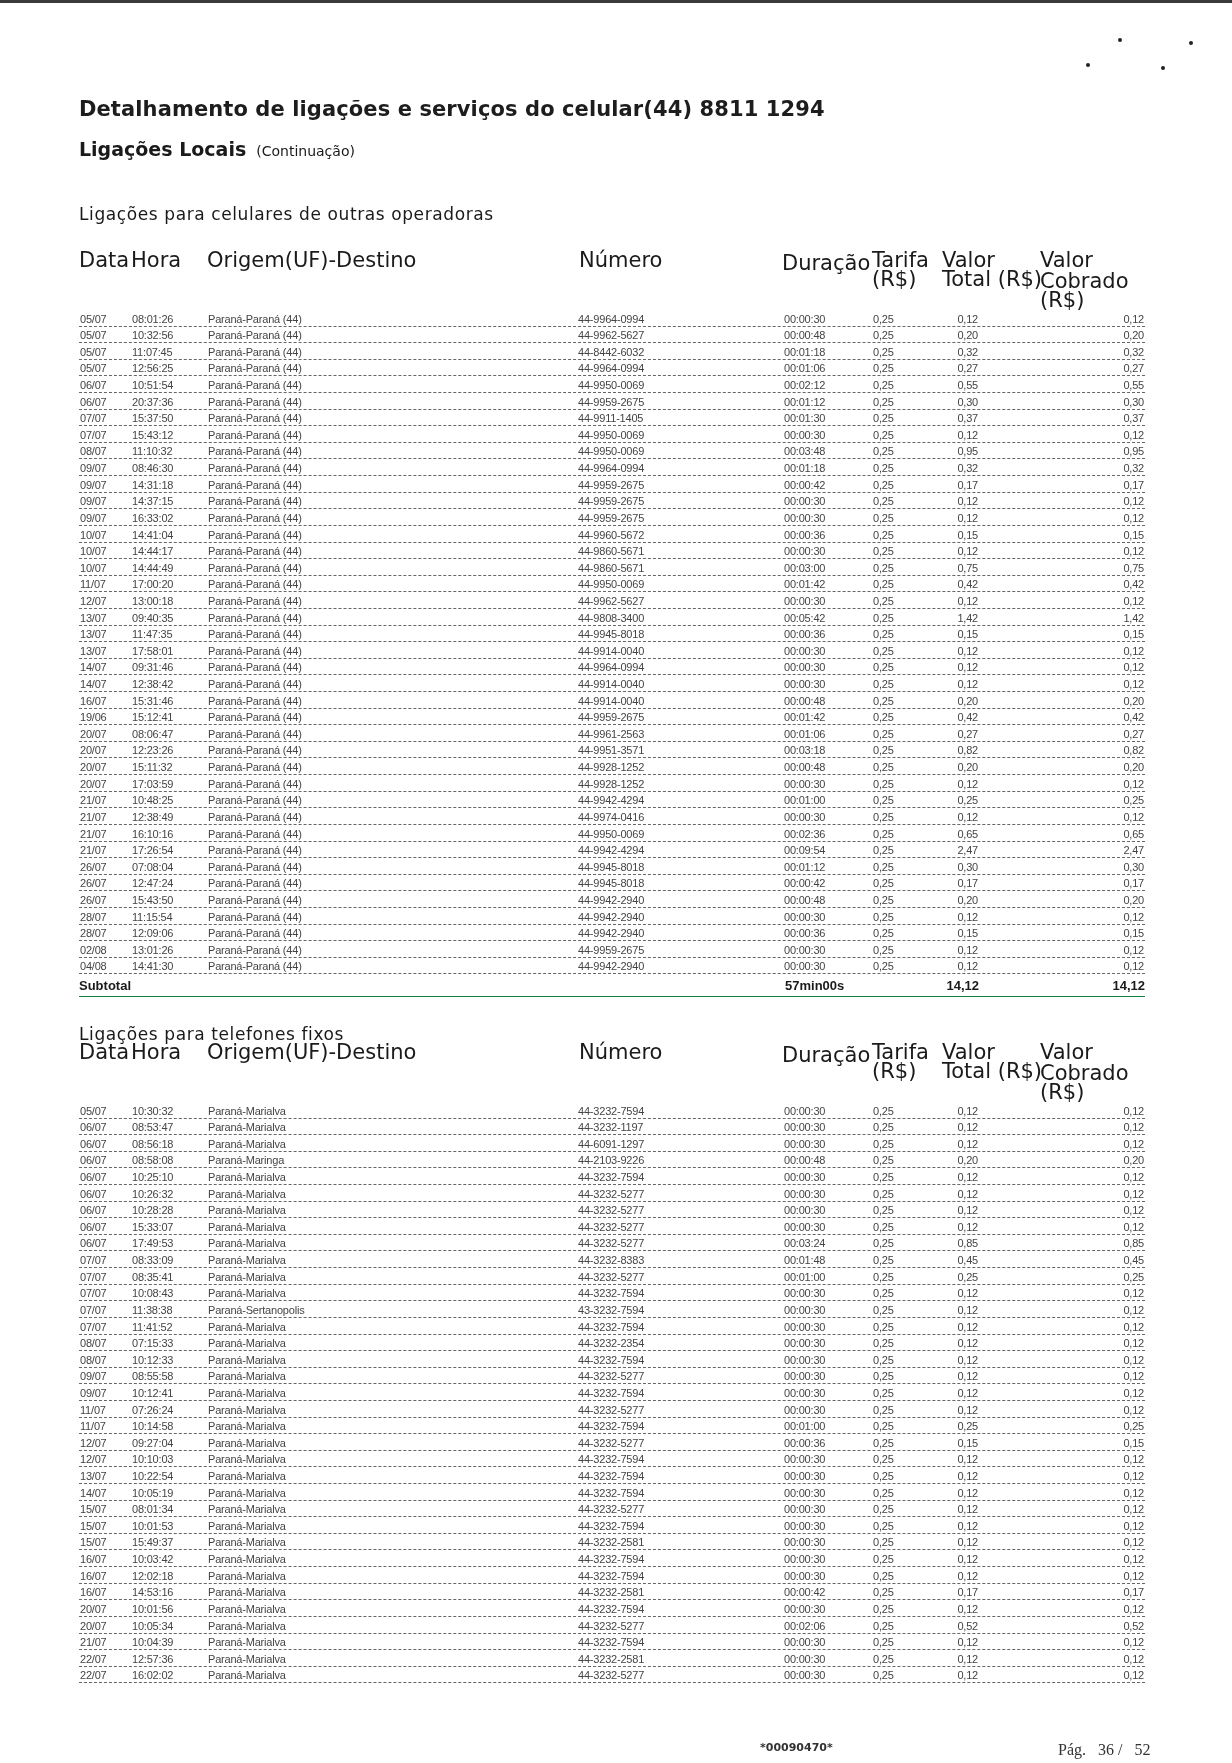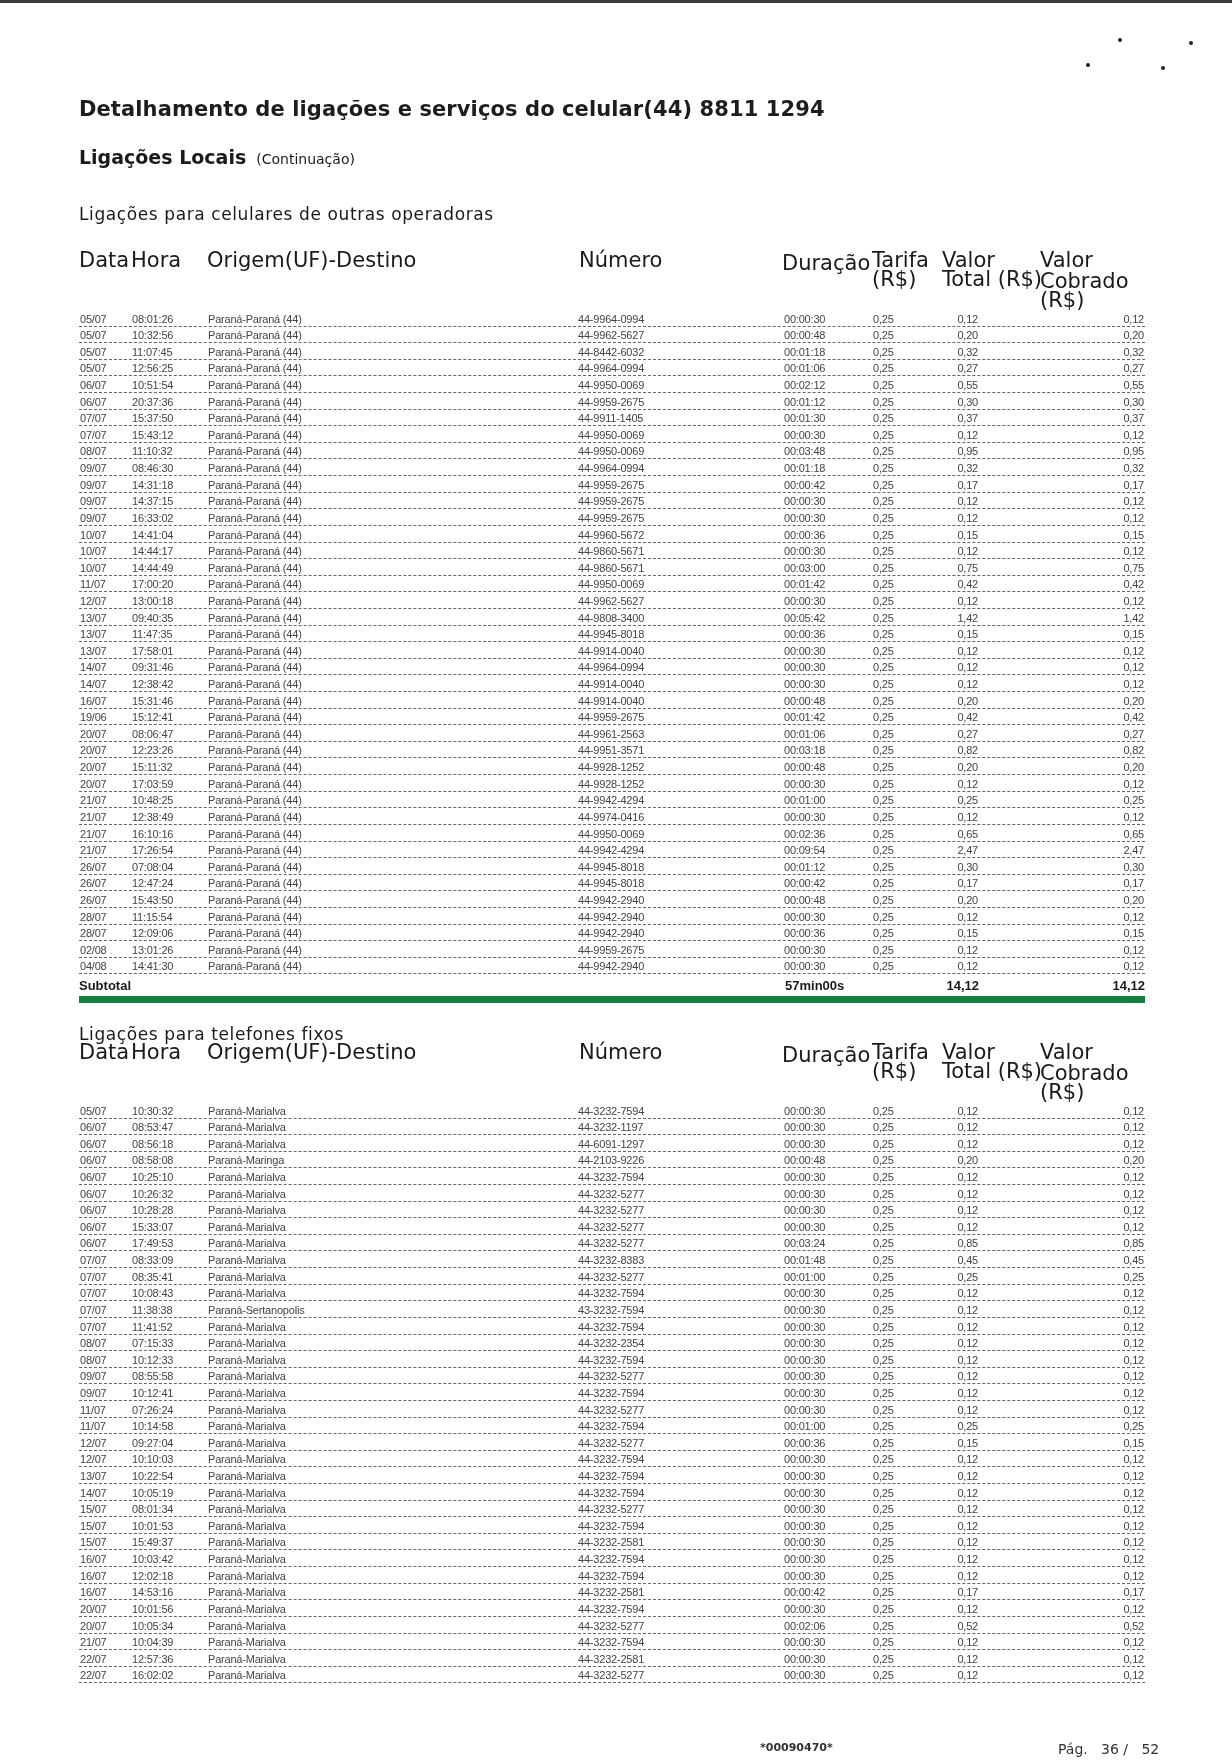--- a/index.html
+++ b/index.html
@@ -1,35 +1,35 @@
 <!DOCTYPE html>
 <html><head>
 <meta charset="utf-8">
 <style>
   html, body { margin: 0; padding: 0; background: #ffffff; }
   body { width: 1232px; height: 1763px; position: relative; overflow: hidden; font-family: "DejaVu Sans", sans-serif; color: #1a1a1a; }
   .topbar { position: absolute; left: 0; top: 0; width: 1232px; height: 3px; background: #3a3a3a; }
   .speck { position: absolute; width: 4px; height: 4px; border-radius: 50%; background: #222; }
   .title { position: absolute; left: 79px; top: 97px; font-size: 21px; font-weight: bold; color: #1d1d1d; letter-spacing: 0.1px; }
-  .section { position: absolute; left: 79px; top: 146px; font-size: 19px; font-weight: bold; }
+  .section { position: absolute; left: 79px; top: 138px; font-size: 19px; font-weight: bold; }
   .section .cont { font-size: 14px; font-weight: normal; margin-left: 10px; }
   .subhead { position: absolute; left: 79px; font-size: 17px; letter-spacing: 0.6px; }
   .tbl { position: absolute; left: 79px; width: 1066px; }
   .hdr { position: relative; height: 50px; font-size: 21px; }
   .hdr span { position: absolute; top: 0; line-height: 19px; }
   .rows { font-family: "Liberation Sans Narrow", "Liberation Sans", sans-serif; margin-top: 9px; }
   .row { position: relative; height: 16.62px; font-size: 11px; color: #444; border-bottom: 1px dashed #666; box-sizing: border-box; letter-spacing: -0.2px; }
   .row span { position: absolute; bottom: 0px; line-height: 13px; background: #fff; padding: 0 1px; }
   .c-data { left: 0; } .c-hora { left: 52px; } .c-orig { left: 128px; }
   .c-num { left: 498px; } .c-dur { left: 704px; } .c-tar { left: 793px; }
   .c-vt { right: 166px; } .c-vc { right: 0; }
-  .subtotal { position: relative; height: 22px; font-weight: bold; font-size: 13px; font-family: "Liberation Sans", sans-serif; border-bottom: 7px solid #15803d; }
+  .subtotal { position: relative; height: 22px; font-weight: bold; font-size: 13px; font-family: "Liberation Sans", sans-serif; border-bottom: 1px solid #15803d; }
   .subtotal span { position: absolute; top: 4px; }
   .footer-code { position: absolute; left: 760px; top: 1741px; font-size: 11px; color: #333; font-weight: bold; }
-  .footer-page { position: absolute; left: 1058px; top: 1741px; font-size: 14px; color: #333; }
+  .footer-page { position: absolute; left: 1058px; top: 1741px; font-size: 16px; color: #333; font-family: Liberation Serif, serif; }
 </style>
 </head>
 <body>
 
 <div class="topbar"></div>
 <div class="speck" style="left:1118px;top:38px"></div>
 <div class="speck" style="left:1189px;top:41px"></div>
 <div class="speck" style="left:1086px;top:63px"></div>
 <div class="speck" style="left:1161px;top:66px"></div>
 

